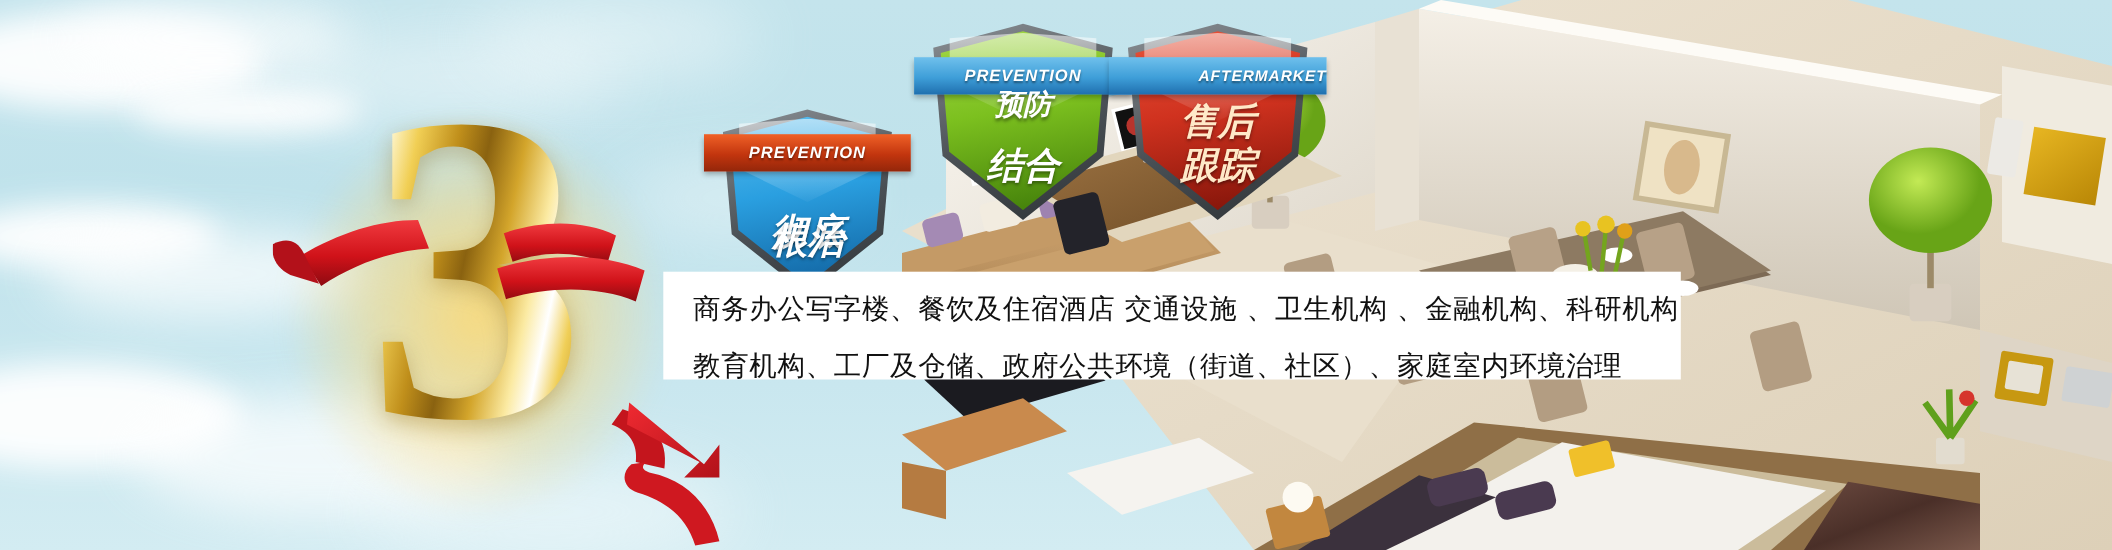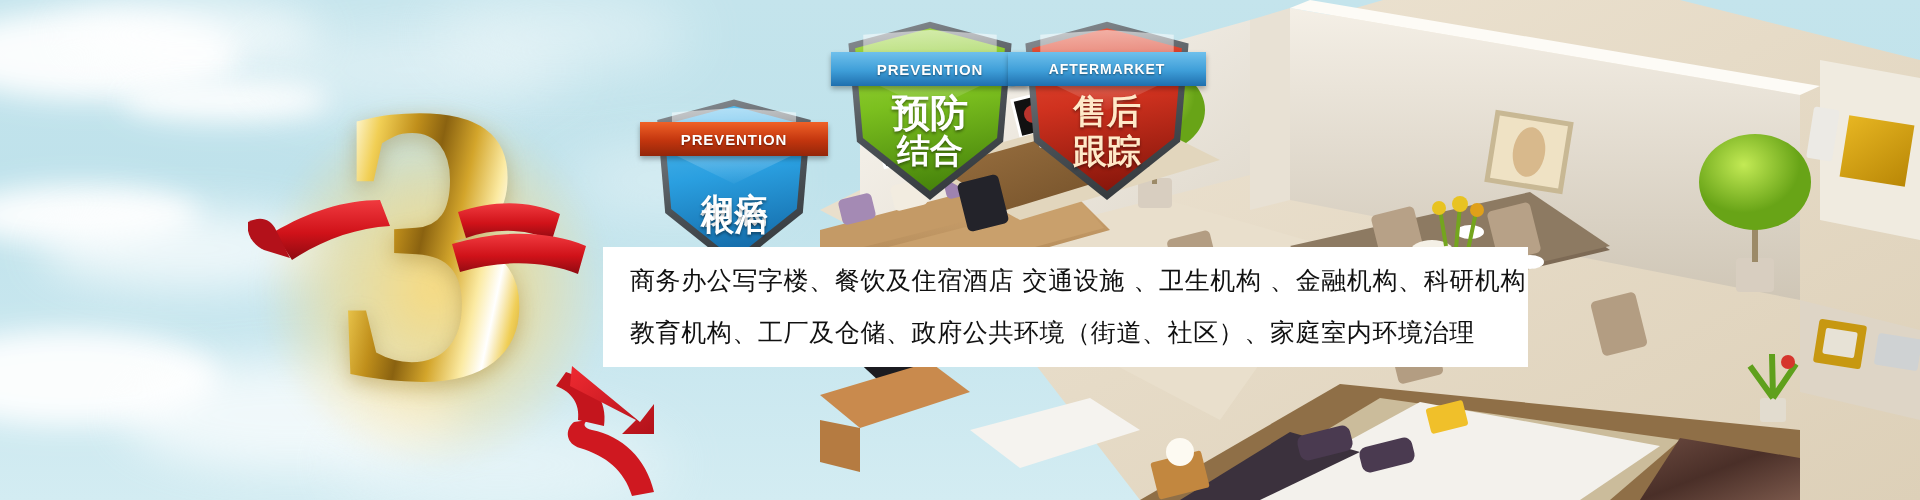--- a/index.html
+++ b/index.html
@@ -43,21 +43,21 @@
       #f0cf58 73%, #b3800f 82%, #7c570c 90%, #5d3f06 100%);
     -webkit-background-clip:text;background-clip:text;color:transparent;
     -webkit-text-fill-color:transparent;
     filter:drop-shadow(0 6px 10px rgba(140,100,10,.35));
   }
 
   
   .arrow-ribbon{position:absolute;left:536px;top:330px;width:170px;height:168px;}
 
   
-  .shield{position:absolute;width:160px;height:172px;}
+  .shield{position:absolute;width:160px;height:172px;font-style:italic;}
   .shield .plate{
     position:absolute;inset:0;
     clip-path:polygon(50% 100%, 7% 68%, 2% 14%, 50% 2%, 98% 14%, 93% 68%);
   }
   .shield .outer{background:linear-gradient(160deg,#8e9398,#4a5055 55%,#2d3236);}
   .shield .inner{
     position:absolute;left:7px;top:7px;right:7px;bottom:9px;
     clip-path:polygon(50% 100%, 7% 68%, 2% 14%, 50% 2%, 98% 14%, 93% 68%);
   }
   .shield .gloss{
@@ -75,21 +75,21 @@
     text-shadow:0 1px 2px rgba(0,0,0,.45);white-space:nowrap;
   }
   .shield .cn{
     position:absolute;left:0;right:0;text-align:center;
     color:#ffffff;font-weight:700;line-height:1.04;
     text-shadow:0 2px 3px rgba(0,0,0,.42);
   }
 
   
   .panel{
-    position:absolute;left:603px;top:247px;width:925px;height:120px;
+    position:absolute;left:603px;top:247px;width:925px;height:98px;
     background:#ffffff;
   }
   .panel p{
     margin:0;color:#111;white-space:nowrap;
     font-size:25px;letter-spacing:.6px;font-family:"DejaVu Sans","Liberation Sans",sans-serif;
   }
   .panel .l1{position:absolute;left:27px;top:17px;}
   .panel .l2{position:absolute;left:27px;top:69px;}
 
   
@@ -295,29 +295,29 @@
     <div class="cn" style="top:106px;font-size:33px;">根治</div>
   </div>
 
   <div class="shield" style="left:845px;top:18px;width:170px;height:182px;">
     <div class="plate outer"></div>
     <div class="inner" style="background:linear-gradient(170deg,#a6d94a 0%,#7cc01f 45%,#3e7a08 100%);"></div>
     <div class="gloss"></div>
     <div class="band" style="top:34px;background:linear-gradient(180deg,#6fc0ec,#3e9ed8 55%,#1f6fae);">
       <span style="font-size:15px;">PREVENTION</span>
     </div>
-    <div class="cn" style="top:76px;font-size:38px;">预防</div>
+    <div class="cn" style="top:64px;font-size:26px;">预防</div>
     <div class="cn" style="top:116px;font-size:33px;">结合</div>
   </div>
 
   <div class="shield" style="left:1022px;top:18px;width:170px;height:182px;">
     <div class="plate outer"></div>
     <div class="inner" style="background:linear-gradient(170deg,#e8563c 0%,#d0321f 45%,#7d1208 100%);"></div>
     <div class="gloss"></div>
-    <div class="band" style="top:34px;background:linear-gradient(180deg,#6fc0ec,#3e9ed8 55%,#1f6fae);">
+    <div class="band" style="top:34px;background:linear-gradient(180deg,#6fc0ec,#3e9ed8 55%,#1f6fae);justify-content:flex-end;">
       <span style="font-size:14px;">AFTERMARKET</span>
     </div>
     <div class="cn" style="top:76px;font-size:34px;color:#ffe9c8;">售后</div>
     <div class="cn" style="top:116px;font-size:34px;color:#ffe9c8;">跟踪</div>
   </div>
 
   <div class="panel">
     <p class="l1">商务办公写字楼、餐饮及住宿酒店 交通设施 、卫生机构 、金融机构、科研机构</p>
     <p class="l2">教育机构、工厂及仓储、政府公共环境（街道、社区）、家庭室内环境治理</p>
   </div>

